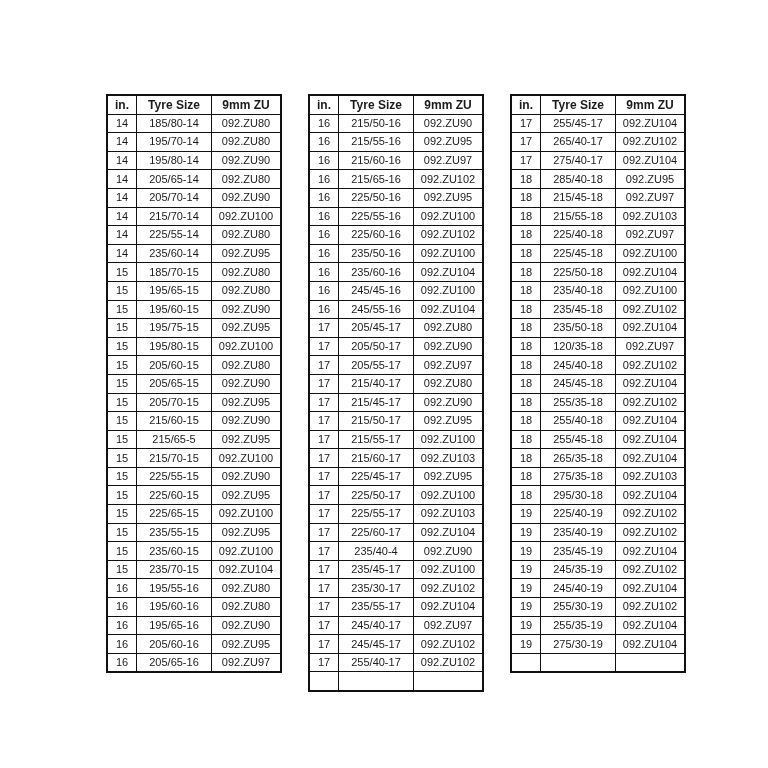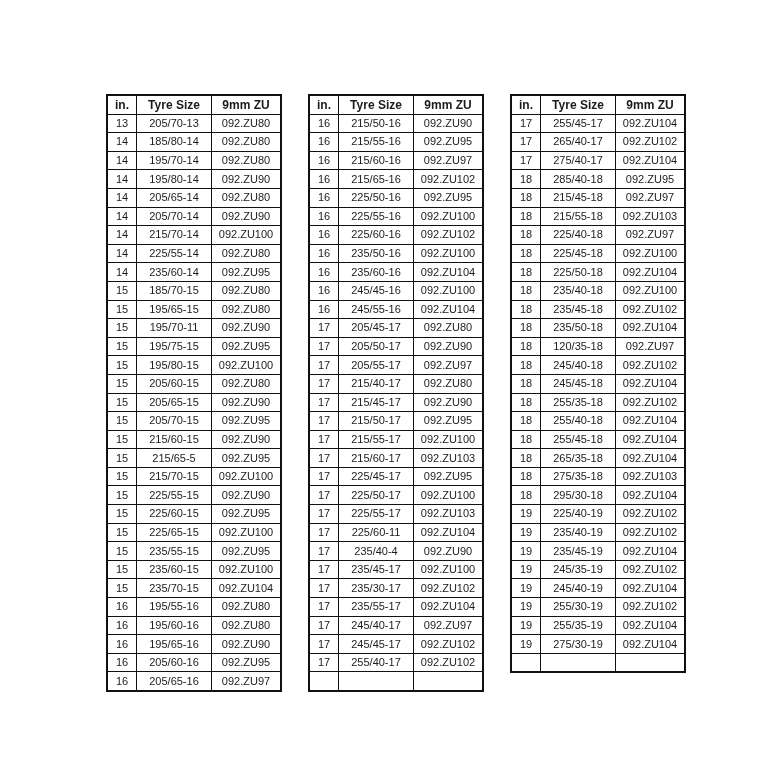--- a/index.html
+++ b/index.html
@@ -59,25 +59,20 @@
     <table class="size-table">
         <thead>
           <tr>
             <th class="c0">in.</th>
             <th class="c1">Tyre Size</th>
             <th class="c2">9mm ZU</th>
           </tr>
         </thead>
         <tbody>
           <tr>
-            <td class="c0">13</td>
-            <td class="c1">205/70-13</td>
-            <td class="c2">092.ZU80</td>
-          </tr>
-          <tr>
             <td class="c0">14</td>
             <td class="c1">185/80-14</td>
             <td class="c2">092.ZU80</td>
           </tr>
           <tr>
             <td class="c0">14</td>
             <td class="c1">195/70-14</td>
             <td class="c2">092.ZU80</td>
           </tr>
           <tr>
@@ -115,21 +110,21 @@
             <td class="c1">185/70-15</td>
             <td class="c2">092.ZU80</td>
           </tr>
           <tr>
             <td class="c0">15</td>
             <td class="c1">195/65-15</td>
             <td class="c2">092.ZU80</td>
           </tr>
           <tr>
             <td class="c0">15</td>
-            <td class="c1">195/70-11</td>
+            <td class="c1">195/60-15</td>
             <td class="c2">092.ZU90</td>
           </tr>
           <tr>
             <td class="c0">15</td>
             <td class="c1">195/75-15</td>
             <td class="c2">092.ZU95</td>
           </tr>
           <tr>
             <td class="c0">15</td>
             <td class="c1">195/80-15</td>
@@ -336,21 +331,21 @@
             <td class="c1">225/50-17</td>
             <td class="c2">092.ZU100</td>
           </tr>
           <tr>
             <td class="c0">17</td>
             <td class="c1">225/55-17</td>
             <td class="c2">092.ZU103</td>
           </tr>
           <tr>
             <td class="c0">17</td>
-            <td class="c1">225/60-11</td>
+            <td class="c1">225/60-17</td>
             <td class="c2">092.ZU104</td>
           </tr>
           <tr>
             <td class="c0">17</td>
             <td class="c1">235/40-4</td>
             <td class="c2">092.ZU90</td>
           </tr>
           <tr>
             <td class="c0">17</td>
             <td class="c1">235/45-17</td>

